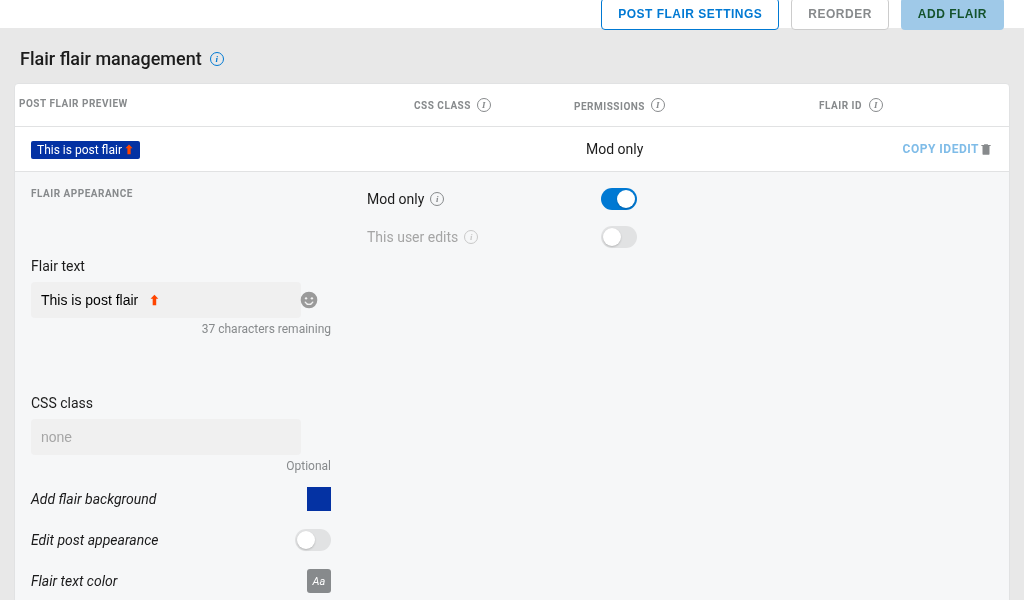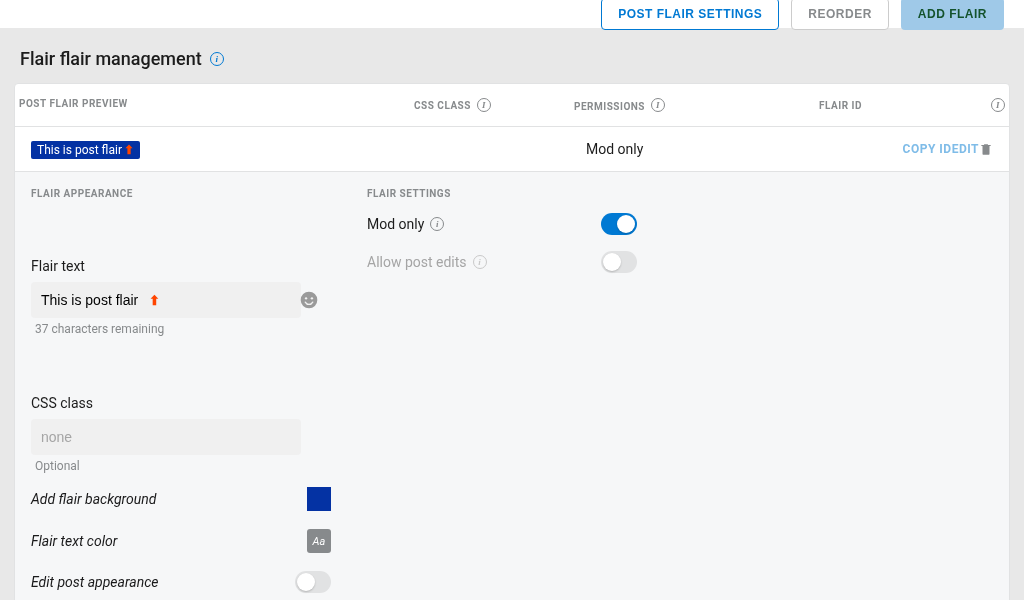--- a/index.html
+++ b/index.html
@@ -12,37 +12,37 @@
 .btn-fill-blue { background: #0079d3; color: #fef9c3; }
 .page-title-row { display: flex; align-items: center; gap: 8px; padding: 20px 20px 14px; }
 .page-title { font-size: 18px; font-weight: 500; color: #1c1c1c; }
 .info-icon { width: 14px; height: 14px; border-radius: 50%; border: 1.5px solid #0079d3; display: inline-flex; align-items: center; justify-content: center; font-size: 9px; color: #0079d3; font-weight: 700; font-style: italic; font-family: Georgia, serif; }
 .info-icon-gray { border-color: #878a8c; color: #878a8c; }
 .card { background: #fff; margin: 0 14px; border-radius: 4px; border: 1px solid #e1e2e3; }
 .col-headers { display: flex; padding: 14px 4px; border-bottom: 1px solid #e1e2e3; font-size: 10px; font-weight: 700; letter-spacing: 0.5px; color: #878a8c; text-transform: uppercase; }
 .col-preview { flex: 0 0 395px; }
 .col-css { flex: 0 0 160px; display: flex; align-items: center; gap: 6px; }
 .col-perm { flex: 0 0 245px; display: flex; align-items: flex-end; gap: 6px; }
-.col-flid { flex: 1; display: flex; align-items: center; gap: 20px; justify-content: space-between; }
+.col-flid { flex: 1; display: flex; align-items: center; gap: 7px; }
 .flair-row { display: flex; align-items: center; padding: 12px 16px; border-bottom: 1px solid #e1e2e3; background: #fff; }
 .flair-pill { background: #0432a3; color: #fff; font-size: 12px; padding: 2px 6px; border-radius: 2px; display: inline-flex; align-items: center; gap: 2px; }
 .arrow-up-red { color: #ff4500; font-size: 12px; font-weight: bold; }
 .row-perm { flex: 0 0 245px; font-size: 14px; color: #1c1c1c; }
 .row-actions { flex: 1; display: flex; align-items: center; justify-content: flex-end; }
 .link-action { color: #7fbce8; font-size: 12px; font-weight: 700; letter-spacing: 0.5px; cursor: pointer; }
 .trash-icon { width: 14px; height: 16px; cursor: pointer; color: #878a8c; }
 .editor { display: flex; padding: 16px; gap: 36px; background: #f6f7f8; }
 .editor-col { flex: 0 0 300px; display: flex; flex-direction: column; }
 .section-header { font-size: 10px; font-weight: 700; letter-spacing: 0.5px; color: #878a8c; text-transform: uppercase; margin-bottom: 14px; }
 .field-label { font-size: 14px; color: #1c1c1c; margin-bottom: 8px; margin-top: 45px; }
 .input-wrap { position: relative; margin-bottom: 4px; }
 .text-input { width: 270px; background: #f0f0f0; border: none; padding: 10px 38px 10px 10px; font-size: 14px; border-radius: 4px; }
 .text-input::placeholder { color: #a5a5a5; }
 .emoji-icon { position: absolute; right: 12px; top: 8px; color: #9a9a9a; width: 20px; height: 20px; }
-.helper-text { font-size: 12px; color: #878a8c; margin-bottom: 14px; padding-left: 4px; }
+.helper-text { font-size: 12px; color: #878a8c; margin-bottom: 14px; padding-left: 4px; text-align: right; }
 .row-setting { display: flex; align-items: center; justify-content: space-between; width: 300px; margin-bottom: 18px; font-style: italic; }
 .color-swatch { width: 24px; height: 24px; background: #0432a3; cursor: pointer; }
 .aa-swatch { width: 24px; height: 24px; background: #878a8c; color: #fff; display: flex; align-items: center; justify-content: center; font-size: 11px; cursor: pointer; border-radius: 3px; }
 .toggle { width: 36px; height: 22px; background: #e1e2e3; border-radius: 11px; position: relative; cursor: pointer; }
 .toggle-knob { width: 18px; height: 18px; background: #fff; border-radius: 50%; position: absolute; top: 2px; left: 2px; box-shadow: 0 1px 2px rgba(0,0,0,0.2); }
 .toggle.on { background: #0079d3; }
 .toggle.on .toggle-knob { left: 16px; }
 .settings-col { flex: 1; }
 .setting-row { display: flex; align-items: center; width: 270px; justify-content: space-between; margin-bottom: 16px; }
 .setting-label { display: flex; align-items: center; gap: 6px; font-size: 14px; color: #1c1c1c; }
@@ -122,48 +122,47 @@
         <input class="text-input" type="text" placeholder="none" style="">
       </div>
       <div class="helper-text">Optional</div>
 
       <div class="row-setting">
         <span style="font-size:14px;">Add flair background</span>
         <div class="color-swatch"></div>
       </div>
 
       <div class="row-setting">
-        <span style="font-size:14px;">Flair text color</span>
-        <div class="aa-swatch">Aa</div>
-      </div>
-
-      <div class="row-setting">
         <span style="font-size:14px;">Edit post appearance</span>
         <div class="toggle">
             <div class="toggle-knob"></div>
           </div>
       </div>
+
+      <div class="row-setting">
+        <span style="font-size:14px;">Flair text color</span>
+        <div class="aa-swatch">Aa</div>
+      </div>
     </div>
 
     <div class="settings-col">
-      <div class="section-header">FLAIR SETTINGS</div>
 
       <div class="setting-row">
         <div class="setting-label">
           <span>Mod only</span>
           <span class="info-icon info-icon-gray">i</span>
         </div>
         <div class="toggle on">
             <div class="toggle-knob"></div>
           </div>
       </div>
 
       <div class="setting-row">
         <div class="setting-label disabled">
-          <span>Allow post edits</span>
+          <span>This user edits</span>
           <span class="info-icon info-icon-gray" style="border-color:#c9c9c9;color:#c9c9c9;">i</span>
         </div>
         <div class="toggle">
             <div class="toggle-knob"></div>
           </div>
       </div>
     </div>
   </div>
 
   <div class="footer">

